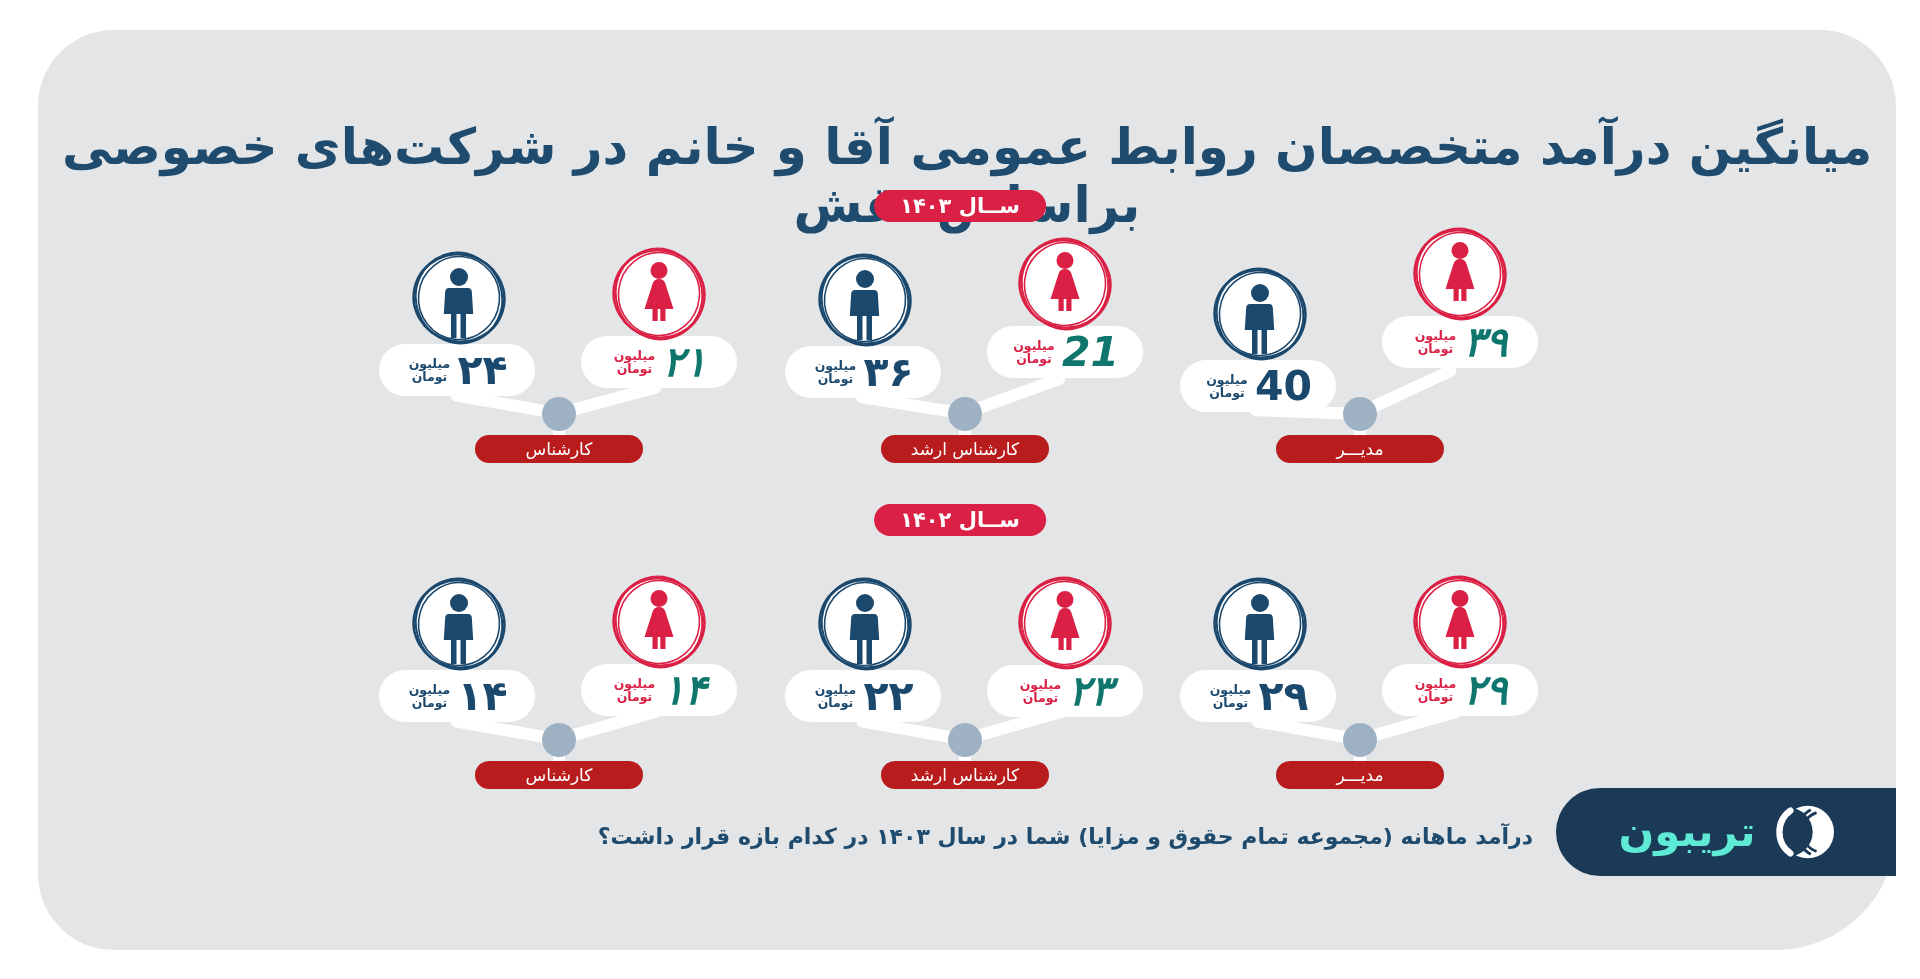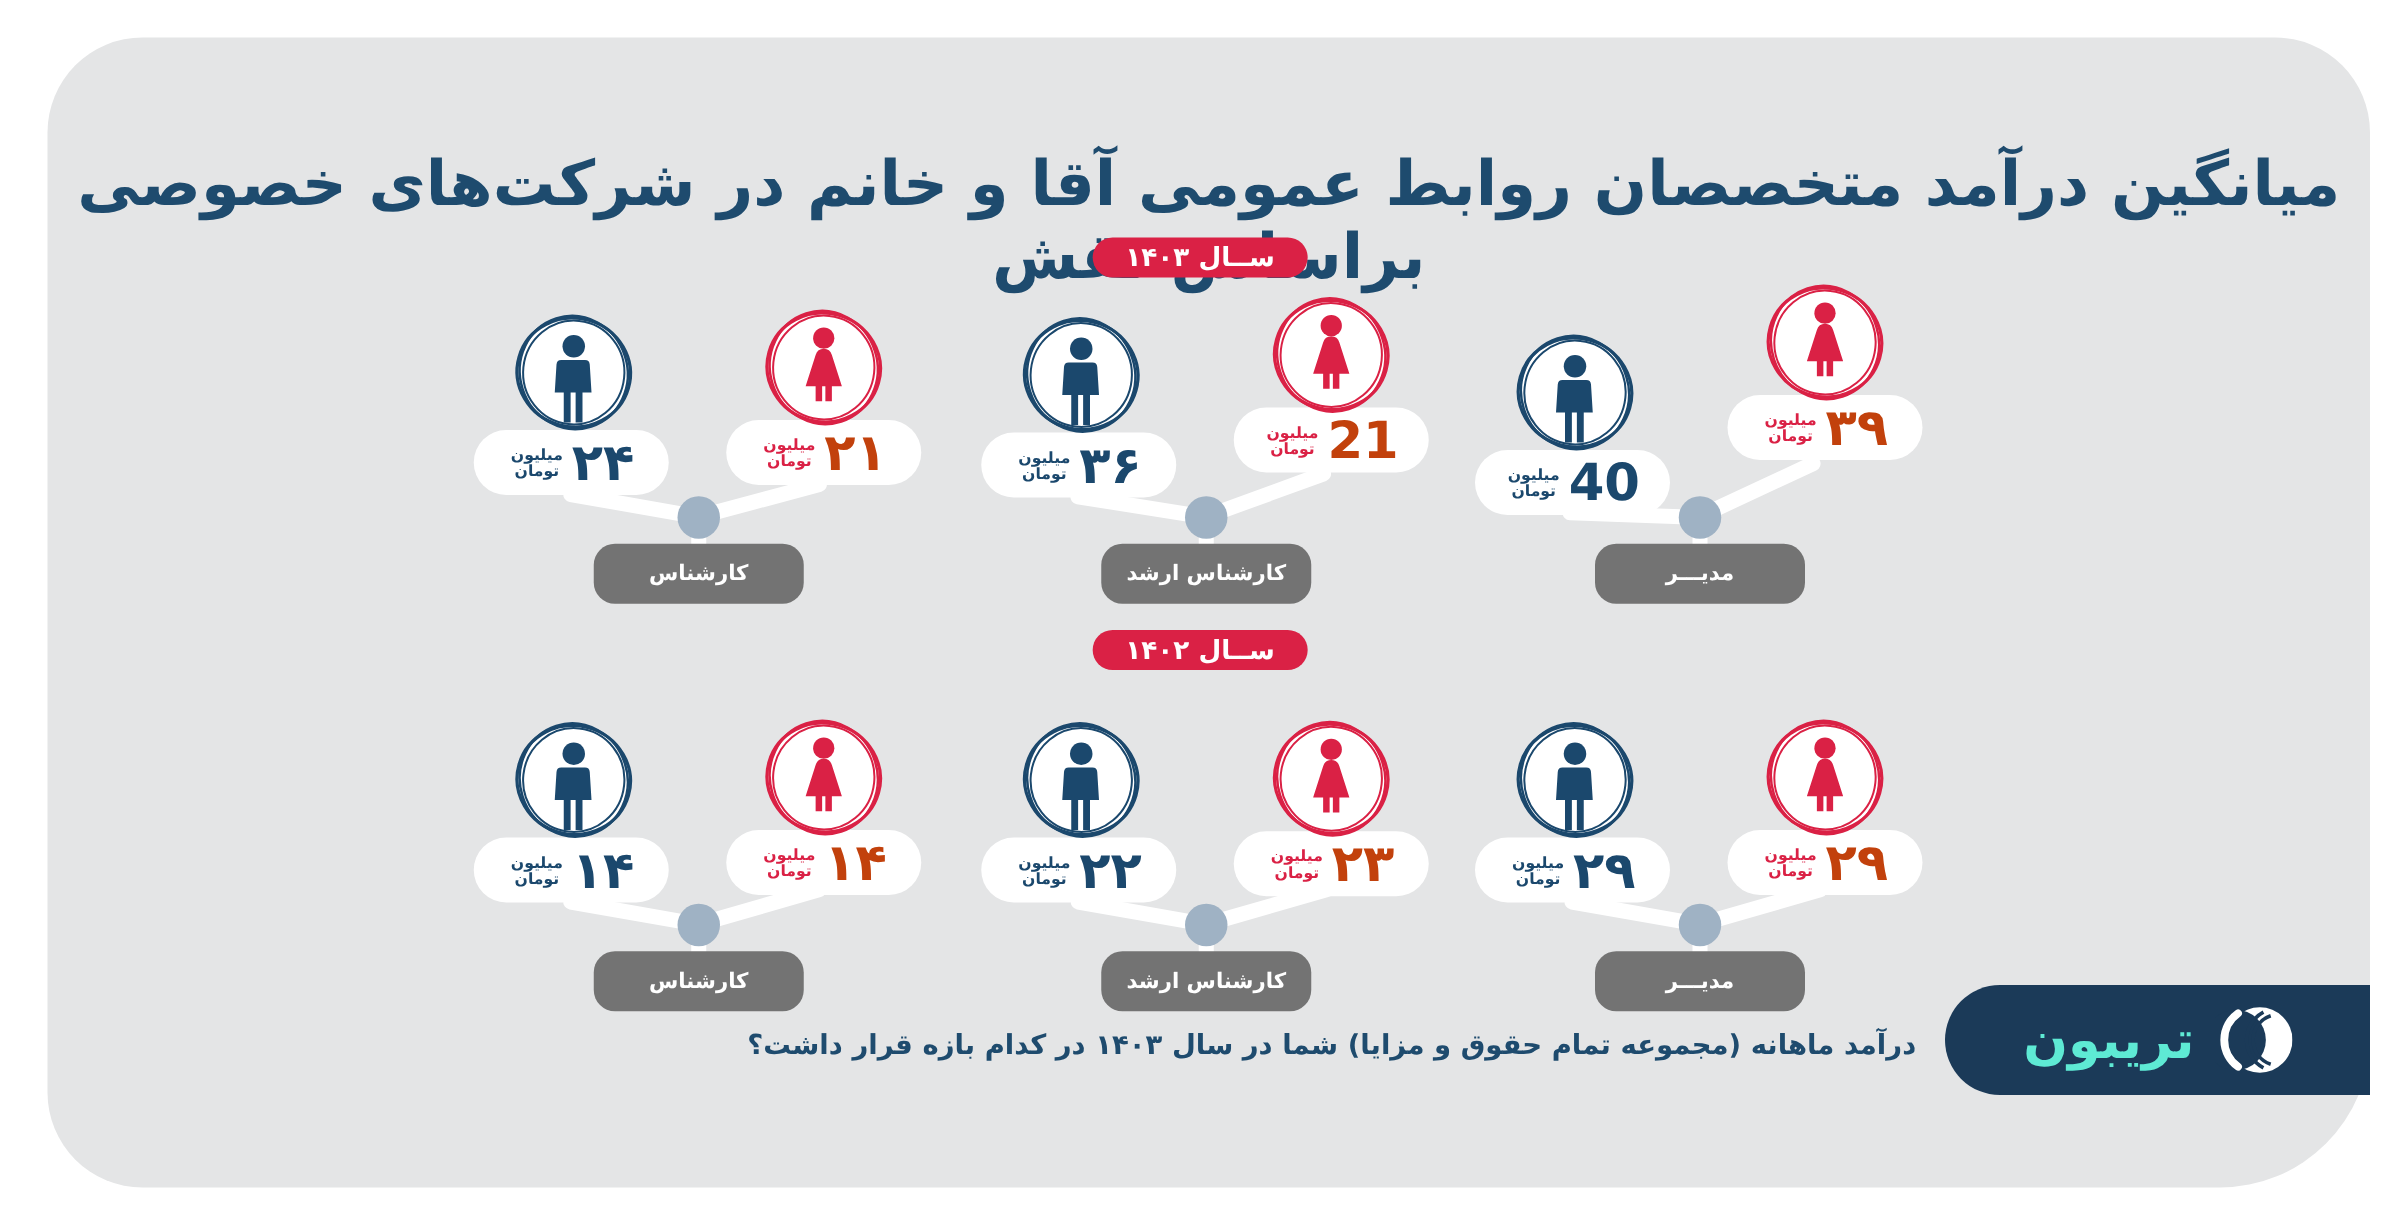--- a/index.html
+++ b/index.html
@@ -32,34 +32,34 @@
   .picon.female{left:240px;top:var(--f);}
   .bubble{
     position:absolute;width:156px;height:52px;background:#ffffff;border-radius:26px;
     display:flex;align-items:center;justify-content:center;gap:5px;direction:rtl;
     z-index:2;
   }
   .bubble.male-b{left:10px;top:calc(var(--m) + 96px);}
   .bubble.female-b{left:212px;top:calc(var(--f) + 92px);}
   .num{font-size:41px;font-weight:bold;line-height:1;}
   .male-b .num{color:#1b486d;}
-  .female-b .num{color:#c2410c;}
+  .female-b .num{color:#0f766e;font-style:italic;}
   .unit{font-size:12.5px;font-weight:bold;line-height:1.05;width:46px;text-align:center;}
   .male-b .unit{color:#1b486d;}
   .female-b .unit{color:#da2145;}
   .arm{position:absolute;height:12px;background:#ffffff;border-radius:7px;z-index:1;}
   .arm-left{left:80px;top:168px;width:112px;transform-origin:100% 50%;transform:rotate(var(--la));}
   .arm-right{left:188px;top:168px;width:108px;transform-origin:0 50%;transform:rotate(var(--ra));}
   .stem{position:absolute;left:184px;top:176px;width:12px;height:26px;background:#ffffff;z-index:2;}
   .node{position:absolute;left:173px;top:157px;width:34px;height:34px;border-radius:50%;background:#9fb2c4;z-index:4;}
   .pill{
     position:absolute;left:50%;transform:translateX(-50%);top:195px;z-index:5;
     width:168px;box-sizing:border-box;text-align:center;direction:rtl;
-    background:#737373;color:#ffffff;font-size:17px;font-weight:bold;
-    padding:14px 10px;border-radius:17px;white-space:nowrap;
+    background:#b91c1c;color:#ffffff;font-size:17px;font-weight:normal;
+    padding:4px 10px;border-radius:17px;white-space:nowrap;
   }
 
   .footer-note{
     position:absolute;right:387px;top:824px;width:1000px;
     direction:rtl;text-align:right;
     color:#1e4b6e;font-size:22px;font-weight:bold;line-height:1.22;
   }
   .logo-bar{
     position:absolute;right:24px;top:788px;width:340px;height:88px;
     background:#1b3a58;border-radius:44px 0 0 44px;

